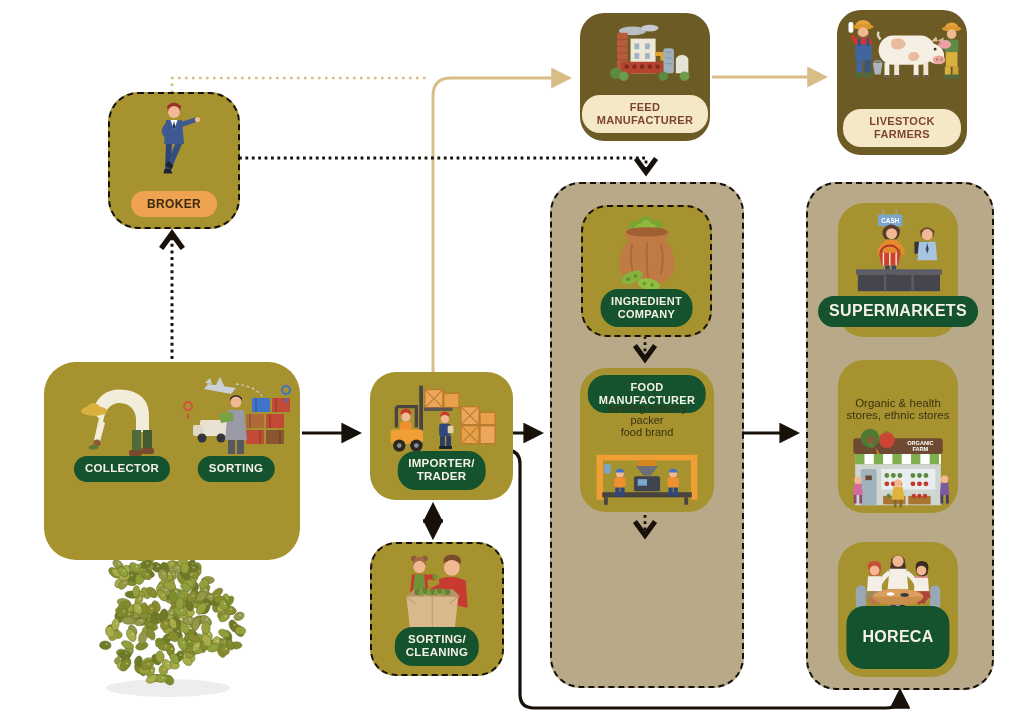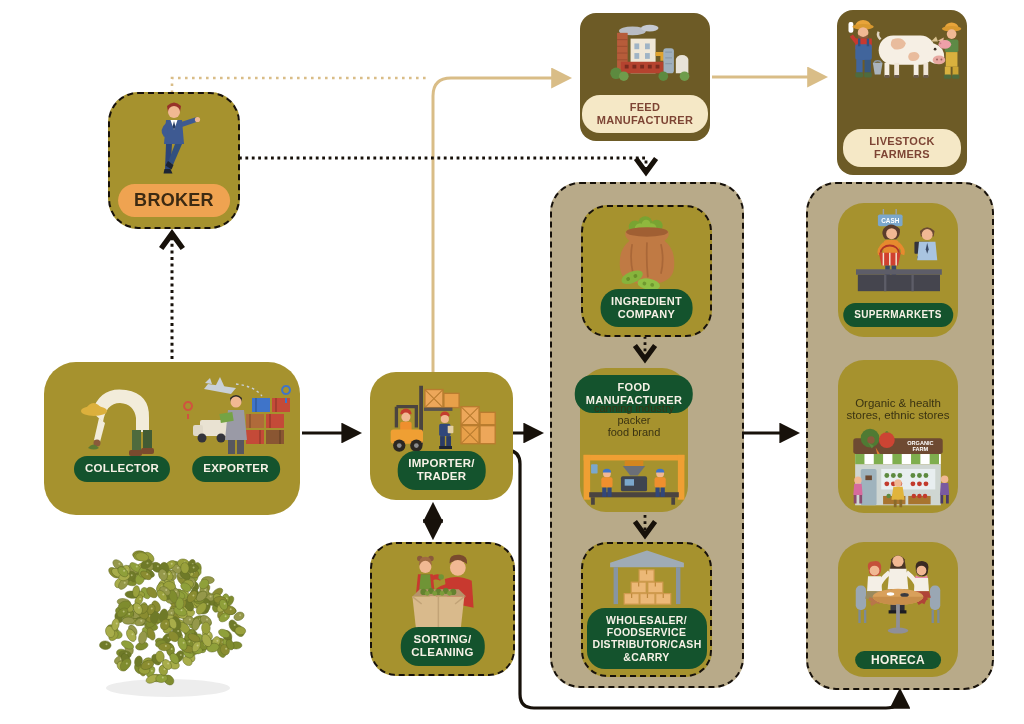--- a/index.html
+++ b/index.html
@@ -3,39 +3,39 @@
 <meta charset="utf-8">
 <style>
   html,body{margin:0;padding:0;background:#fff;}
   .stage{position:relative;width:1024px;height:724px;background:#ffffff;overflow:hidden;
          font-family:"Liberation Sans", sans-serif;}
   svg{display:block}
   .arrow-layer{position:absolute;left:0;top:0;z-index:2;pointer-events:none;}
   .panel{position:absolute;background:#b8aa89;border:2.5px dashed #17110a;border-radius:30px;z-index:1;}
   .box{position:absolute;background:#a6922e;border-radius:26px;z-index:3;}
   .box.dashed{border:2.5px dashed #17110a;}
-  .box.brown{background:#6d5b26;border-radius:16px;}
+  .box.brown{background:#6d5b26;border-radius:24px;}
   .illus{position:absolute;left:50%;transform:translateX(-50%);}
   .pill{position:absolute;left:50%;transform:translateX(-50%);border-radius:18px;text-align:center;
         white-space:pre-line;font-weight:700;line-height:1.18;letter-spacing:.3px;padding:6px 11px;}
   .pill.dark{background:#14532d;color:#f6f1e6;}
   .pill.cream{background:#f5e8c6;color:#7d4434;}
   .pill.orange{background:#efa351;color:#3c2a12;}
   .note{position:absolute;left:0;width:100%;text-align:center;white-space:pre-line;
         color:#3a3312;font-weight:400;line-height:1.08;}
   
   #box-broker{left:108px;top:92px;width:128px;height:133px;border-radius:30px;}
   #box-feed{left:580px;top:13px;width:130px;height:128px;}
-  #box-livestock{left:837px;top:10px;width:130px;height:165px;}
-  #box-collector{left:44px;top:362px;width:256px;height:153px;border-radius:32px;}
+  #box-livestock{left:837px;top:10px;width:130px;height:145px;}
+  #box-collector{left:44px;top:362px;width:256px;height:198px;border-radius:32px;}
   #box-importer{left:370px;top:372px;width:127px;height:128px;padding-left:16px;}
-  #box-sorting{left:370px;top:542px;width:130px;height:130px;padding-left:11px;}
+  #box-sorting{left:370px;top:542px;width:130px;height:130px;}
   #panel-center{left:550px;top:182px;width:190px;height:502px;}
   #box-ingredient{left:581px;top:205px;width:127px;height:128px;}
-  #box-food{left:580px;top:368px;width:108px;height:144px;}
+  #box-food{left:580px;top:368px;width:134px;height:144px;}
   #box-wholesaler{left:581px;top:542px;width:127px;height:131px;}
   #panel-right{left:806px;top:182px;width:184px;height:504px;}
   #box-supermarkets{left:838px;top:203px;width:120px;height:134px;}
   #box-specialised{left:838px;top:360px;width:120px;height:153px;}
   #box-horeca{left:838px;top:542px;width:120px;height:135px;}
   #beans-photo{position:absolute;left:86px;top:538px;width:164px;height:170px;z-index:1;}
 </style>
 </head>
 <body>
 
@@ -90,21 +90,21 @@
       <path d="M31.5,21 L38.5,21 L35,31 Z" fill="#ffffff"></path>
       <path d="M35,22 L36.4,27.5 L35,31 L33.6,27.5 Z" fill="#22375f"></path>
       <path d="M42,23 L56,18.5 Q59,17.5 59,20 L57.5,23 L43,28 Z" fill="#3e5a92"></path>
       <circle cx="58.5" cy="20.5" r="2.6" fill="#f1b893"></circle>
       <path d="M28,23 Q19,31 25,38 L29.5,35.5 Q26.5,31 31,26 Z" fill="#3e5a92"></path>
       <path d="M27,45 L33,45 L31.5,70 L26,70 Z" fill="#2c4579"></path>
       <path d="M36,45 L43,45 L34,66 L29.5,62 Z" fill="#31507f"></path>
       <path d="M25.5,70 L31.5,70 L33.5,74.5 L24.5,74.5 Z" fill="#1c2434"></path>
       <path d="M29,62 L34.5,66 L32.5,70.5 L26.5,66.5 Z" fill="#1c2434"></path>
     </svg>
-    <div class="pill orange" style="bottom:10px;font-size:18px;padding:6px 16px">BROKER</div>
+    <div class="pill orange" style="bottom:10px;font-size:12px;padding:6px 16px">BROKER</div>
   </div>
 
   <div class="box brown" id="box-feed">
     <svg class="illus" style="top:10px" width="106" height="64" viewBox="0 0 110 66">
       <ellipse cx="42" cy="8" rx="14" ry="4.5" fill="#b9bdc4"></ellipse>
       <ellipse cx="60" cy="5" rx="9" ry="3.5" fill="#c6cad1"></ellipse>
       <rect x="26" y="10" width="11" height="40" fill="#b65c3a"></rect>
       <path d="M26,17 h11 M26,24 h11 M26,31 h11 M26,38 h11" stroke="#9c4c30" stroke-width="1"></path>
       <rect x="40" y="16" width="26" height="36" fill="#efe7d6"></rect>
       <rect x="44" y="21" width="5" height="6" fill="#9fb4c6"></rect>
@@ -213,21 +213,21 @@
       <path d="M56,28 Q62,22 68,28 L67,33 L57,33 Z" fill="#2e2a28"></path>
       <circle cx="62" cy="32" r="5.5" fill="#f1b893"></circle>
       <path d="M54,40 L70,40 L73,70 L51,70 Z" fill="#9a9aa6"></path>
       <rect x="46" y="43" width="13" height="9" fill="#74a345" transform="rotate(-9 52 47)"></rect>
       <rect x="54" y="70" width="7" height="14" fill="#57575f"></rect>
       <rect x="63" y="70" width="7" height="14" fill="#57575f"></rect>
       <path d="M14,40 a4,4 0 1 1 0.1,0 M14,44 l0,5" stroke="#d0533f" stroke-width="2" fill="none"></path>
       <path d="M112,24 a4,4 0 1 1 0.1,0 M112,28 l0,5" stroke="#3f74c9" stroke-width="2" fill="none"></path>
     </svg>
     <div class="pill dark" style="left:78px;transform:translateX(-50%);top:94px;font-size:11.5px">COLLECTOR</div>
-    <div class="pill dark" style="left:192px;transform:translateX(-50%);top:94px;font-size:11.5px">EXPORTER</div>
+    <div class="pill dark" style="left:192px;transform:translateX(-50%);top:94px;font-size:11.5px">SORTING</div>
   </div>
 
   <div class="box" id="box-importer">
     <svg class="illus" style="top:8px" width="114" height="78" viewBox="0 0 120 82">
       <g stroke="#b97c2f" stroke-width="1.4">
         <rect x="42" y="10" width="19" height="19" fill="#eda75a"></rect>
         <rect x="62" y="14" width="16" height="15" fill="#e8a04a"></rect>
         <rect x="80" y="28" width="19" height="19" fill="#eda75a"></rect>
         <rect x="100" y="34" width="16" height="13" fill="#e8a04a"></rect>
         <rect x="80" y="48" width="19" height="19" fill="#e8a04a"></rect>
@@ -351,40 +351,20 @@
       <g>
         <circle cx="90" cy="22" r="4.2" fill="#f1b893"></circle>
         <path d="M85.5,21 a4.5,4 0 0 1 9,0 Z" fill="#3f74c9"></path>
         <rect x="84" y="26" width="12" height="11" rx="2" fill="#ef8f2e"></rect>
         <rect x="85" y="37" width="4.5" height="10" fill="#31477a"></rect>
           <rect x="90.5" y="37" width="4.5" height="10" fill="#31477a"></rect>
       </g>
     </svg>
   </div>
 
-  <div class="box dashed" id="box-wholesaler">
-    <svg class="illus" style="top:3px" width="88" height="58" viewBox="0 0 100 66">
-      <path d="M8,18 L50,4 L92,18 L92,23 L8,23 Z" fill="#9fabb6"></path>
-      <rect x="12" y="23" width="5" height="42" fill="#8795a3"></rect>
-      <rect x="83" y="23" width="5" height="42" fill="#8795a3"></rect>
-      <g fill="#ecb877" stroke="#d09a4e" stroke-width="1.3">
-        <rect x="41" y="26" width="17" height="13"></rect>
-        <rect x="32" y="40" width="17" height="12"></rect>
-          <rect x="51" y="40" width="17" height="12"></rect>
-        <rect x="24" y="53" width="17" height="12"></rect>
-          <rect x="42" y="53" width="17" height="12"></rect>
-          <rect x="60" y="53" width="17" height="12"></rect>
-      </g>
-      <path d="M49.5,26 v5 M40.5,40 v5 M59.5,40 v5 M32.5,53 v5 M50.5,53 v5 M68.5,53 v5" stroke="#c08a3e" stroke-width="1.4"></path>
-    </svg>
-    <div class="pill dark" style="bottom:6px;font-size:10.5px;width:108px;padding:6px 6px">WHOLESALER/
-FOODSERVICE
-DISTRIBUTOR/CASH
-&amp;CARRY</div>
-  </div>
 
   <div class="box" id="box-supermarkets">
     <svg class="illus" style="top:6px" width="110" height="84" viewBox="0 0 120 92">
       <path d="M44,0 v6 M58,0 v6" stroke="#9aa2ab" stroke-width="1.5"></path>
       <rect x="38" y="6" width="27" height="13" rx="2" fill="#7ba7cc"></rect>
       <text x="51.5" y="15.5" font-size="7" font-weight="bold" fill="#ffffff" text-anchor="middle">CASH</text>
       <rect x="78" y="36" width="17" height="13" rx="1" fill="#33333b"></rect>
       <path d="M86,49 v4 M81,53 h10" stroke="#33333b" stroke-width="2.5"></path>
       <path d="M84,24 Q92,16 100,24 L99,30 L85,30 Z" fill="#6b4a33"></path>
       <circle cx="92" cy="28" r="6" fill="#f1b893"></circle>
@@ -397,21 +377,21 @@
       <path d="M39,48 L63,48 L60,62 L42,62 Z" fill="#d0402f"></path>
       <path d="M44,48 v14 M51,48 v14 M58,48 v14" stroke="#f0e3d2" stroke-width="1.6"></path>
       <path d="M41,48 a10,8 0 0 1 20,0" stroke="#b03427" stroke-width="2" fill="none"></path>
       <rect x="46" y="62" width="5" height="16" fill="#3a4a66"></rect>
         <rect x="53" y="62" width="5" height="16" fill="#3a4a66"></rect>
       <path d="M45,78 h7 M52,78 h7" stroke="#c23a2c" stroke-width="3.5"></path>
       <rect x="14" y="66" width="94" height="6" fill="#5d5d68"></rect>
       <rect x="16" y="72" width="90" height="18" fill="#45454e"></rect>
       <path d="M46,72 v18 M76,72 v18" stroke="#5d5d68" stroke-width="2.5"></path>
     </svg>
-    <div class="pill dark" style="bottom:10px;font-size:10px">SUPERMARKETS</div>
+    <div class="pill dark" style="bottom:10px;font-size:16px">SUPERMARKETS</div>
   </div>
 
   <div class="box" id="box-specialised">
     <div class="note" style="top:37px;font-size:11.5px">Organic &amp; health
 stores, ethnic stores</div>
     <svg class="illus" style="bottom:4px" width="112" height="82" viewBox="0 0 120 88">
       <rect x="12" y="12" width="96" height="17" rx="3" fill="#6e4a32"></rect>
       <circle cx="30" cy="12" r="10" fill="#4f7a33"></circle>
       <circle cx="31" cy="14" r="4" fill="#8a5a3b"></circle>
       <circle cx="48" cy="14" r="8.5" fill="#cc4433"></circle>
@@ -493,21 +473,21 @@
       <path d="M73,32 L87,32 L88,46 L72,46 Z" fill="#f4efe6"></path>
       <path d="M72,46 L88,46 L90,53 L70,53 Z" fill="#b04438"></path>
       <path d="M74,53 L84,58 M86,53 L76,59" stroke="#b04438" stroke-width="4"></path>
       <ellipse cx="55" cy="52" rx="27" ry="8.5" fill="#d9a05b"></ellipse>
       <path d="M28,52 a27,8.5 0 0 0 54,0" fill="#c88e4a"></path>
       <ellipse cx="47" cy="49" rx="4" ry="1.8" fill="#ffffff"></ellipse>
       <ellipse cx="62" cy="50" rx="4.5" ry="2" fill="#3a3a40"></ellipse>
       <rect x="53" y="60" width="4" height="26" fill="#8f8f98"></rect>
       <ellipse cx="55" cy="88" rx="11" ry="3.2" fill="#8f8f98"></ellipse>
     </svg>
-    <div class="pill dark" style="bottom:8px;font-size:12px;padding:2px 16px">HORECA</div>
+    <div class="pill dark" style="bottom:8px;font-size:16px;padding:22px 16px">HORECA</div>
   </div>
 
   <svg id="beans-photo" viewBox="0 0 164 170">
     <ellipse cx="82" cy="150" rx="62" ry="9" fill="#000000" opacity="0.07"></ellipse>
     <g id="beans-g">
         <ellipse cx="135.5" cy="105.2" rx="6.6" ry="4.5" fill="#8a8c30" stroke="#5f6a22" stroke-width="0.5" transform="rotate(29 135.5 105.2)"></ellipse>
         <circle cx="136.7" cy="104.2" r="1" fill="#d8dba0" opacity="0.6"></circle>
         <ellipse cx="61.3" cy="94.5" rx="6.1" ry="3.8" fill="#8fa03a" stroke="#6b732a" stroke-width="0.5" transform="rotate(47 61.3 94.5)"></ellipse>
         <ellipse cx="66.1" cy="80.3" rx="6.7" ry="4.4" fill="#a8ad4a" stroke="#6b732a" stroke-width="0.5" transform="rotate(164 66.1 80.3)"></ellipse>
         <ellipse cx="59.8" cy="55.1" rx="6.1" ry="4.1" fill="#8fa03a" stroke="#6b732a" stroke-width="0.5" transform="rotate(58 59.8 55.1)"></ellipse>

